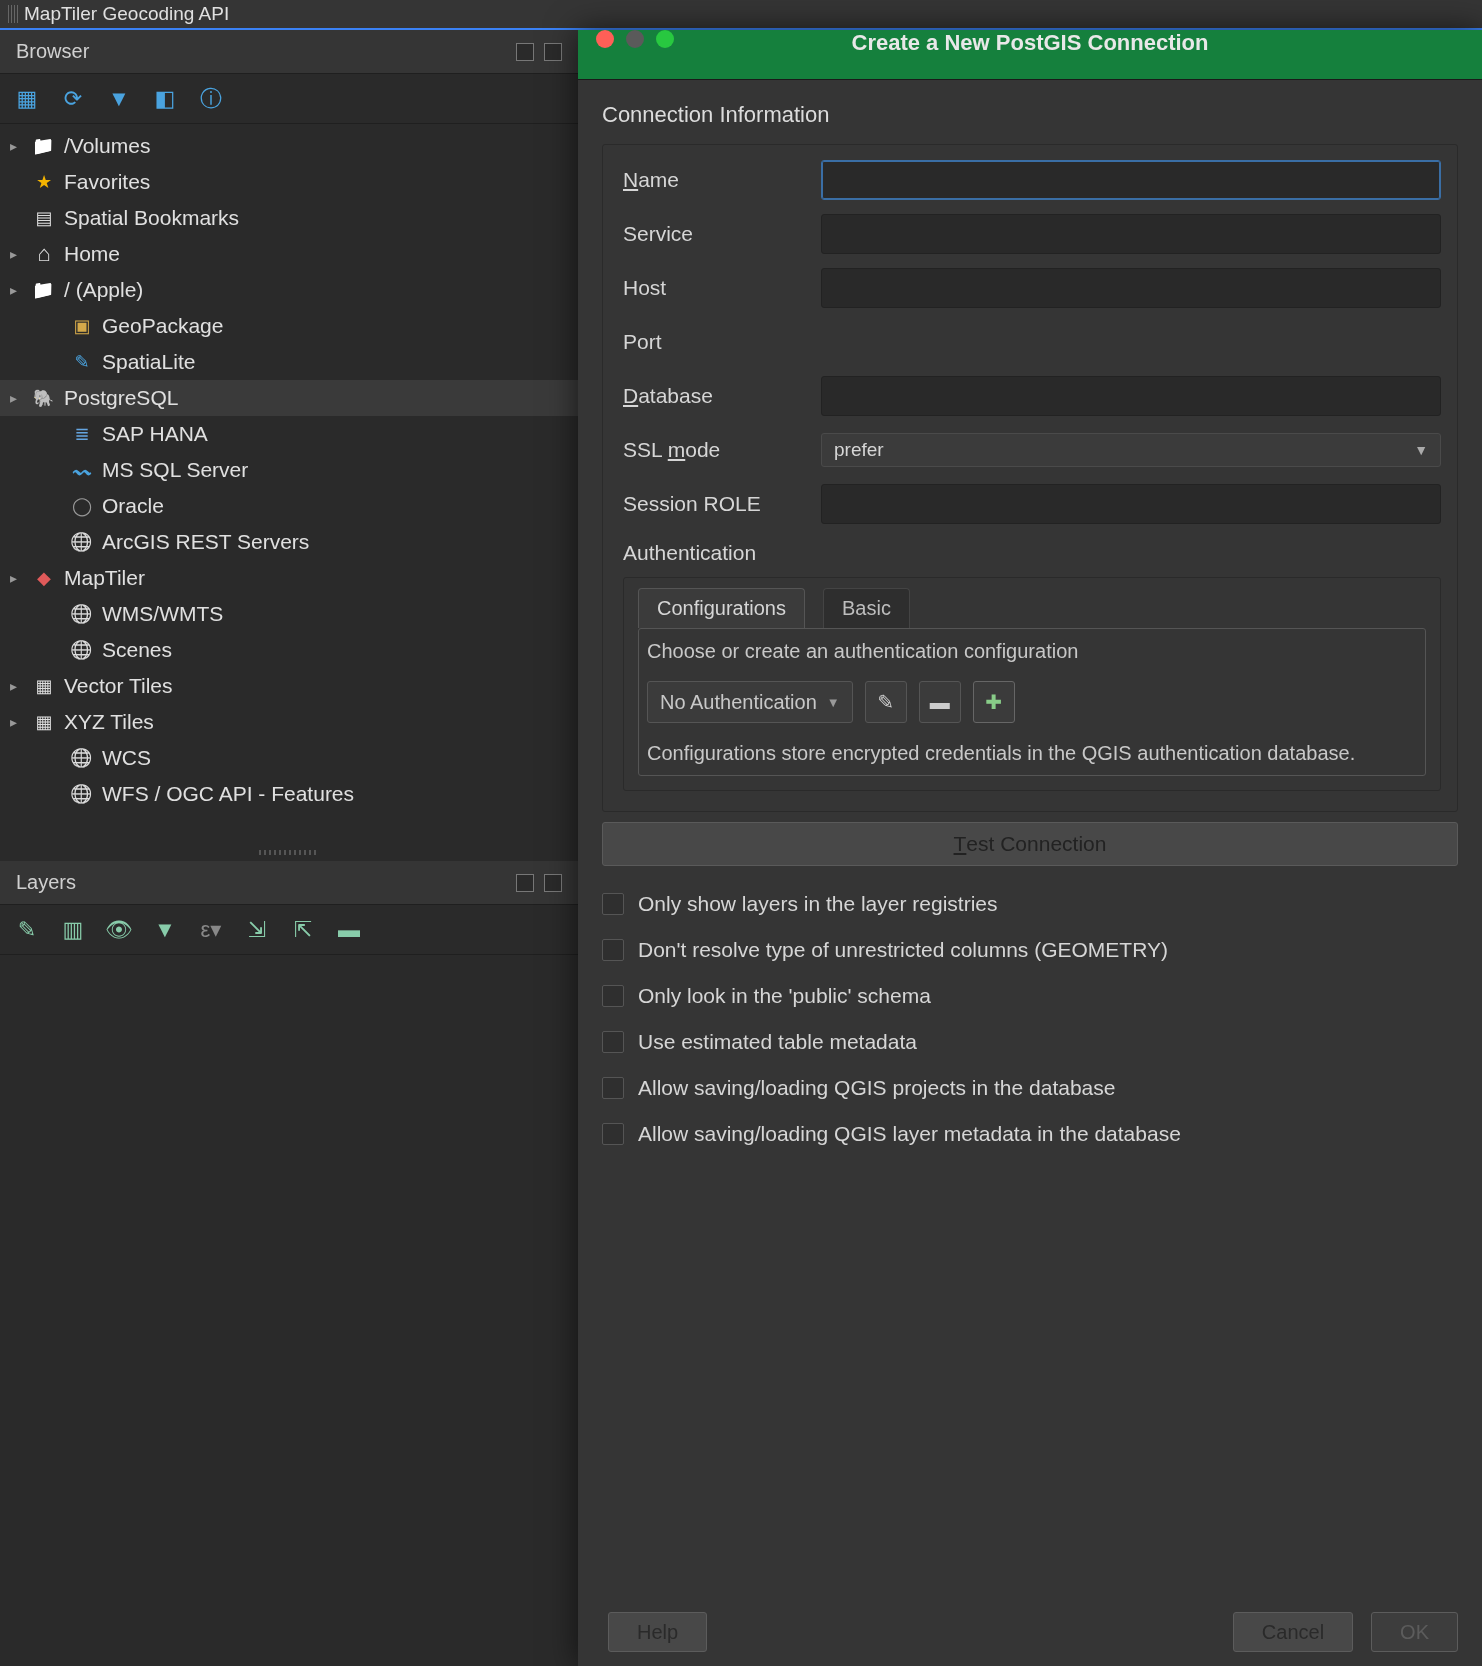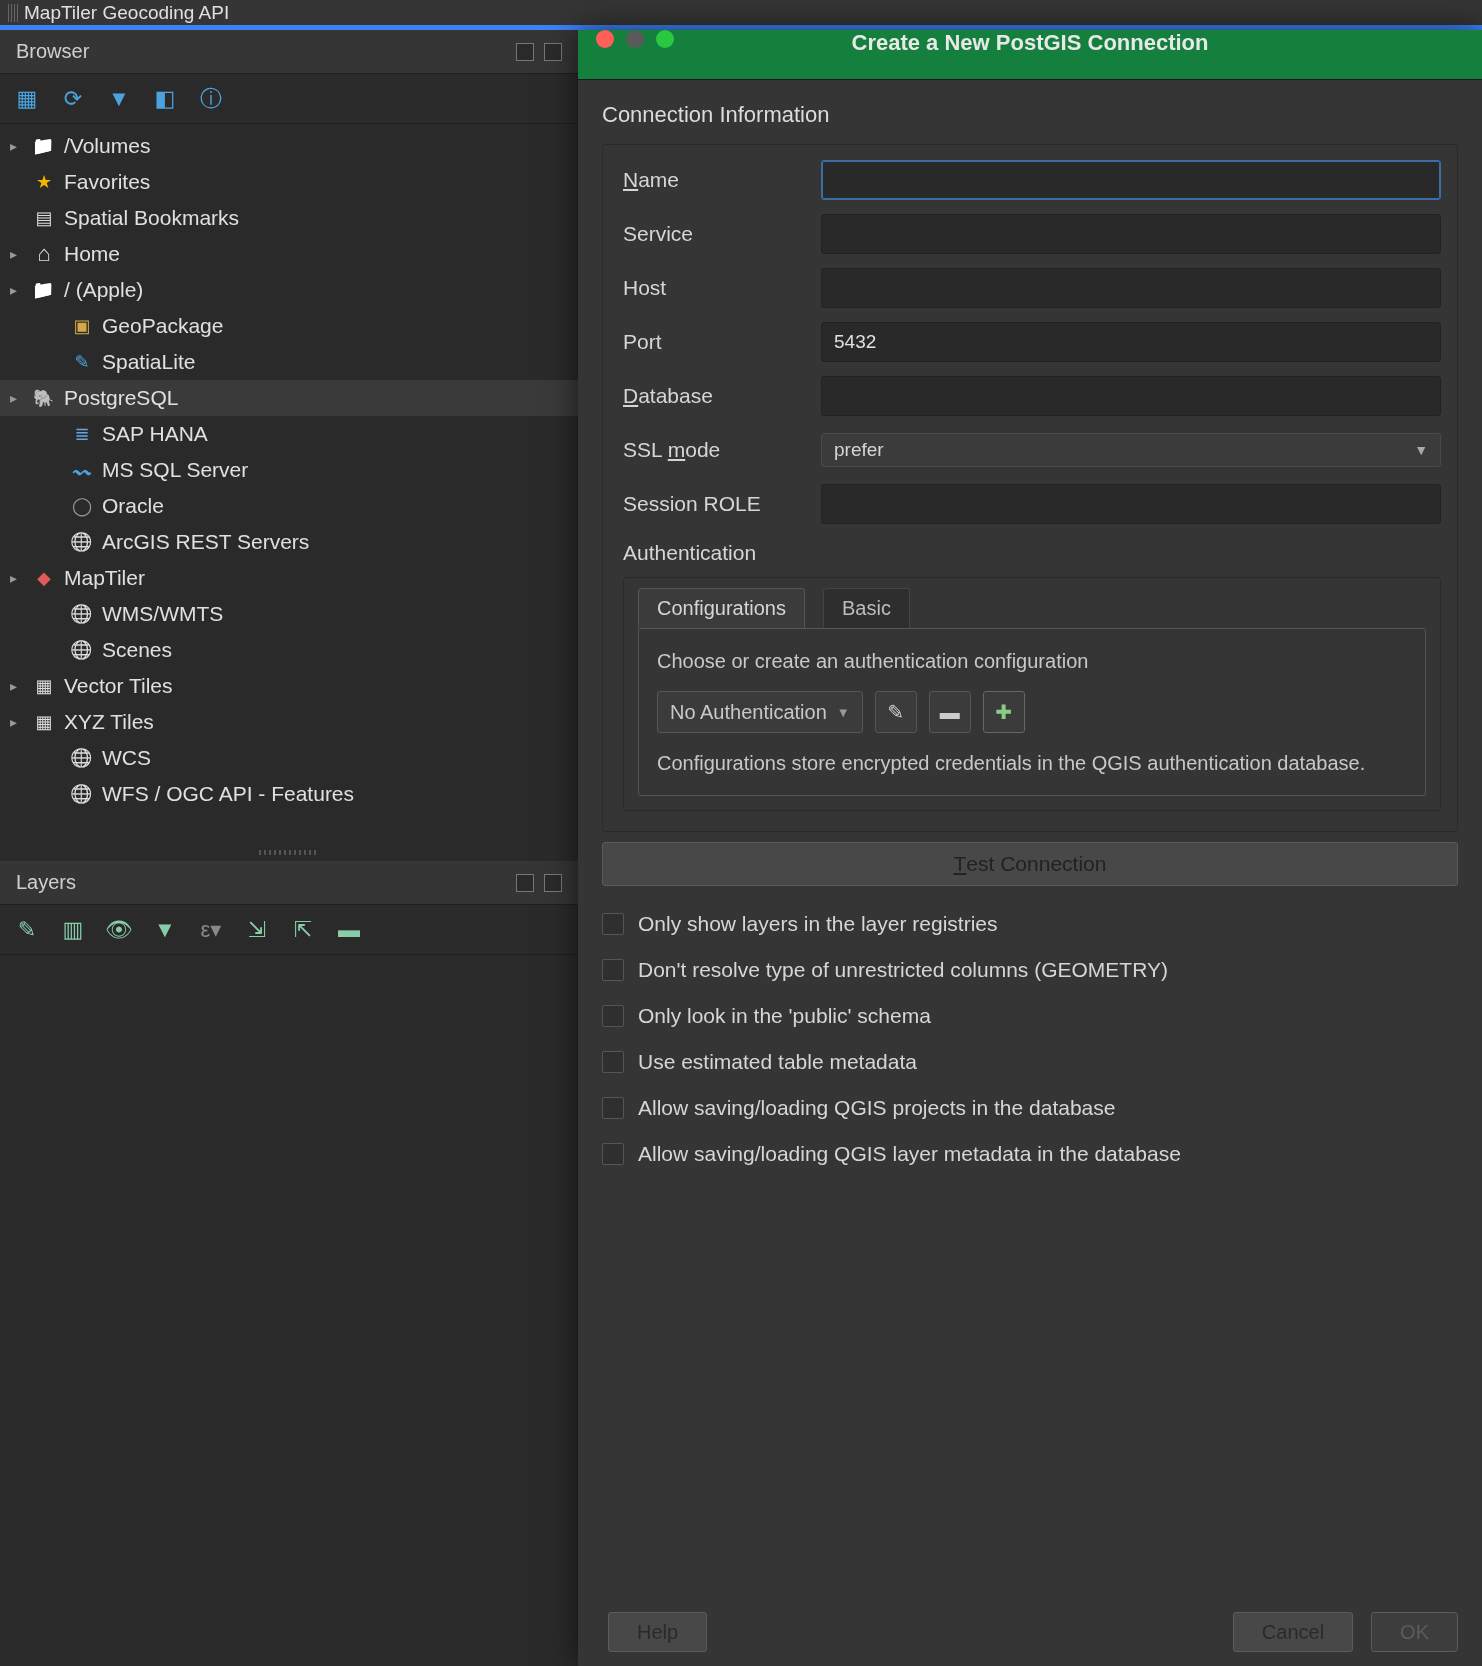--- a/index.html
+++ b/index.html
@@ -1,21 +1,21 @@
 <!DOCTYPE html>
 <html><head>
 <meta charset="utf-8">
 <style>
   * { box-sizing: border-box; margin: 0; padding: 0; font-family: -apple-system, "Helvetica Neue", Arial, sans-serif; }
   html, body { width: 1482px; height: 1666px; background: #2a2a2a; color: #dadada; overflow: hidden; }
   body { background: #2a2a2a; }
 
   
   .main-window { width: 1482px; height: 1666px; position: relative; background: #2a2a2a; }
-  .geocoding-bar { height: 30px; background: #353535; border-bottom: 5px solid #3b82f6; color: #e0e0e0; font-size: 19px; display:flex; align-items:center; padding-left: 8px; }
+  .geocoding-bar { height: 30px; background: #353535; border-bottom: 2px solid #3b82f6; color: #e0e0e0; font-size: 19px; display:flex; align-items:center; padding-left: 8px; }
   .geocoding-bar .grip { width: 10px; height: 18px; margin-right: 6px; background: repeating-linear-gradient(90deg, #666 0 1px, transparent 1px 3px); }
   .left-col { position: absolute; left:0; top:30px; width: 578px; height: 1636px; display:flex; flex-direction:column; background:#2a2a2a; }
 
   .panel-header { height: 44px; background: #353535; display:flex; align-items:center; justify-content:space-between; padding: 0 16px; color:#d0d0d0; font-size:20px; border-bottom:1px solid #1f1f1f; }
   .panel-header .title { }
   .panel-header .right-icons { display:flex; gap:10px; align-items:center; }
   .panel-header .ic { width:18px; height:18px; border:1px solid #777; background:#2a2a2a; display:inline-block; }
 
   .browser-toolbar { height: 50px; background:#2a2a2a; display:flex; gap:20px; align-items:center; padding: 0 14px; border-bottom:1px solid #1f1f1f; }
   .browser-toolbar .tb-ic { width:26px; height:26px; display:flex; align-items:center; justify-content:center; color:#4aa3df; font-size:22px; }
@@ -53,21 +53,21 @@
   .text-input { flex:1; height:40px; background:#292929; border:1px solid #222; border-radius:3px; color:#e0e0e0; padding: 0 12px; font-size:19px; }
   .text-input.focused { border:1px solid #3a6ea5; box-shadow: inset 0 0 0 1px #3a6ea5; }
   .select { flex:1; height:32px; background:#3b3b3b; border:1px solid #4a4a4a; border-radius:3px; color:#d6d6d6; padding:16px 12px; font-size:19px; display:flex; align-items:center; justify-content:space-between; }
   .select .chev { color:#aaa; font-size:14px; }
 
   .auth-label { color:#d6d6d6; font-size:21px; margin-top:4px; }
   .auth-box { border:1px solid #2a2a2a; border-radius:3px; padding:0; background:#353535; }
   .tabs { display:flex; gap:18px; padding:10px 14px 0 14px; }
   .tab { height:40px; padding:0 18px; background:#3b3b3b; border:1px solid #555; border-bottom:none; border-radius:4px 4px 0 0; display:flex; align-items:center; font-size:20px; color:#d6d6d6; cursor:pointer; }
   .tab.inactive { background:#2e2e2e; color:#bdbdbd; border-color:#444; }
-  .auth-inner { border:1px solid #555; margin:0 14px 14px 14px; padding:18px; border-radius:3px; display:flex; flex-direction:column; gap:16px; }
+  .auth-inner { border:1px solid #555; margin:0 14px 14px 14px; padding:8px; border-radius:3px; display:flex; flex-direction:column; gap:16px; }
   .auth-row { display:flex; gap:12px; align-items:center; }
   .auth-select { height:42px; background:#3b3b3b; border:1px solid #555; border-radius:3px; padding:0 12px; display:flex; align-items:center; gap:10px; font-size:20px; color:#c8c8c8; }
   .auth-select .chev { color:#999; font-size:13px; }
   .icon-btn { width:42px; height:42px; background:#3b3b3b; border:1px solid #555; border-radius:3px; display:flex; align-items:center; justify-content:center; color:#ccc; font-size:20px; cursor:pointer; }
   .icon-btn.plus { border-color:#666; }
   .auth-desc { font-size:20px; color:#c8c8c8; line-height:1.4; }
 
   .big-btn { height:44px; background:#484848; border:1px solid #5a5a5a; border-radius:3px; display:flex; align-items:center; justify-content:center; font-size:21px; color:#222; cursor:pointer; }
   .big-btn .ul { text-decoration:underline; text-underline-offset:2px; }
 
@@ -267,21 +267,20 @@
         <div class="form-row">
           <label>Service</label>
           <input class="text-input" value="" style="">
         </div>
         <div class="form-row">
           <label>Host</label>
           <input class="text-input" value="" style="">
         </div>
         <div class="form-row">
           <label>Port</label>
-          <input class="text-input" value="5432" style="">
         </div>
         <div class="form-row">
           <label><span></span><span class="ul">D</span><span>atabase</span></label>
           <input class="text-input" value="" style="">
         </div>
         <div class="form-row">
           <label><span>SSL </span><span class="ul">m</span><span>ode</span></label>
           <div class="select">
             <span>prefer</span>
             <span class="chev">▼</span>

